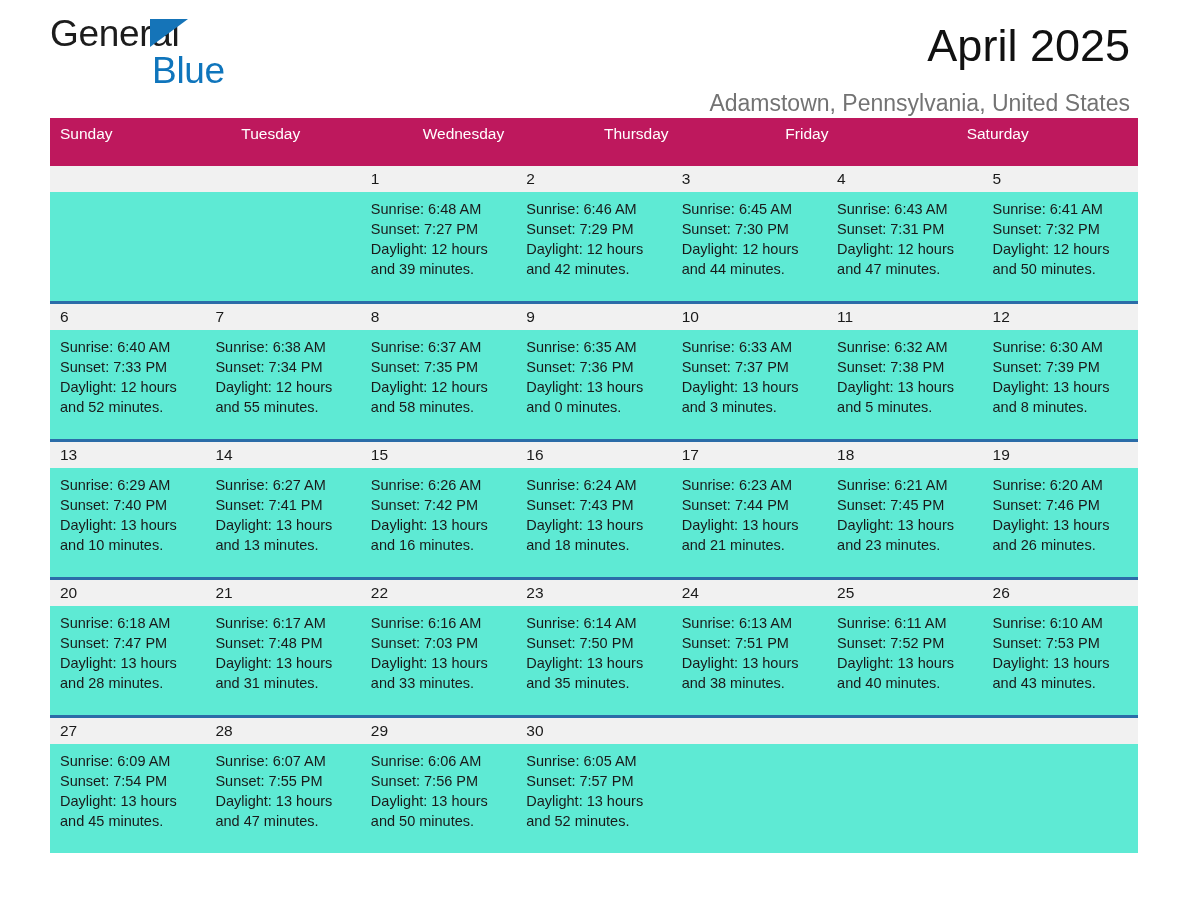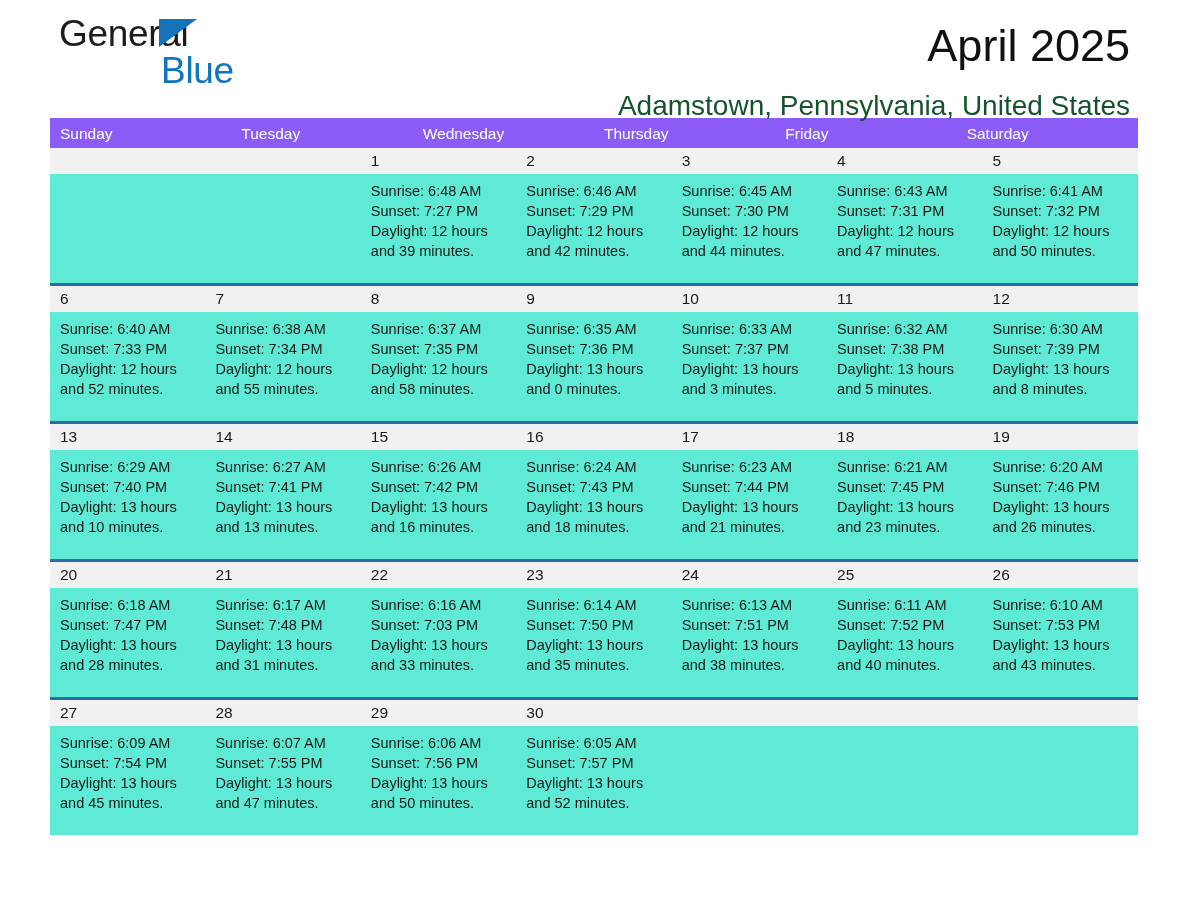--- a/index.html
+++ b/index.html
@@ -22,21 +22,21 @@
     padding: 0 50px;
   }
 
   
   .header {
     position: relative;
     height: 115px;
   }
   .logo {
     position: absolute;
-    left: 9px;
+    left: 0;
     top: 12px;
     width: 330px;
     height: 92px;
   }
   .logo-row1 {
     position: relative;
     height: 44px;
     line-height: 44px;
   }
   .logo-general {
@@ -76,36 +76,36 @@
   }
   .month-title {
     font-size: 45px;
     color: #111111;
     line-height: 1;
     padding-top: 23px;
     letter-spacing: 0px;
     white-space: nowrap;
   }
   .location-title {
-    font-size: 28px;
-    color: #14532d;
+    font-size: 23px;
+    color: #737373;
     line-height: 1;
     padding-top: 24px;
     white-space: nowrap;
   }
 
   
   .calendar {
     width: 1088px;
     margin-top: 3px;
   }
   .weekdays {
     display: flex;
-    background: #8b5cf6;
-    height: 30px;
+    background: #be185d;
+    height: 48px;
   }
   .weekday {
     flex: 1 1 0;
     color: #ffffff;
     font-size: 15.5px;
     line-height: 31px;
     padding-left: 10px;
     box-sizing: border-box;
     white-space: nowrap;
   }

